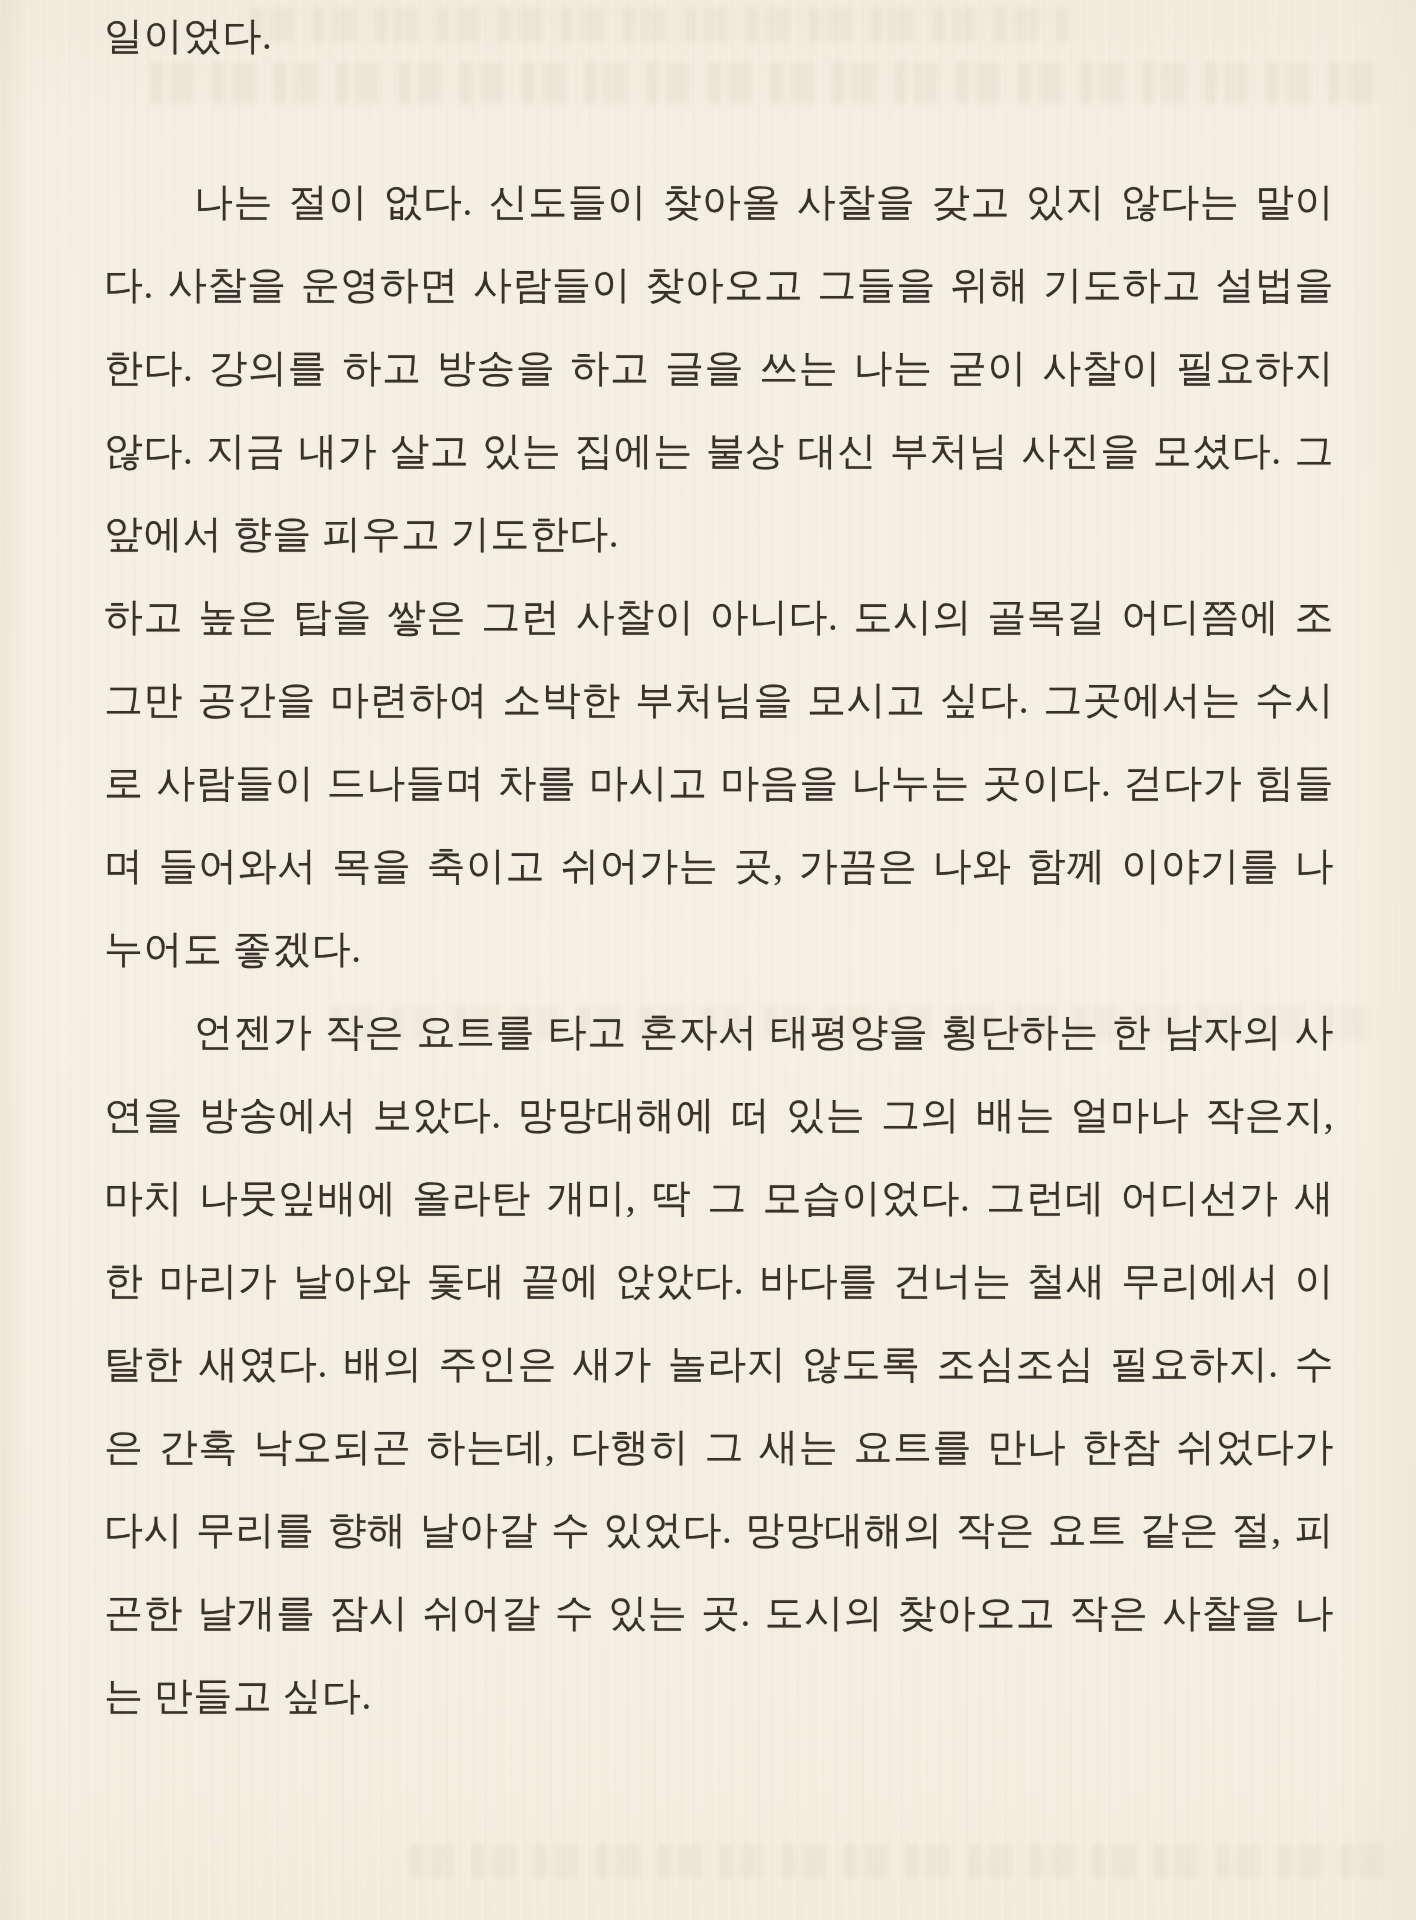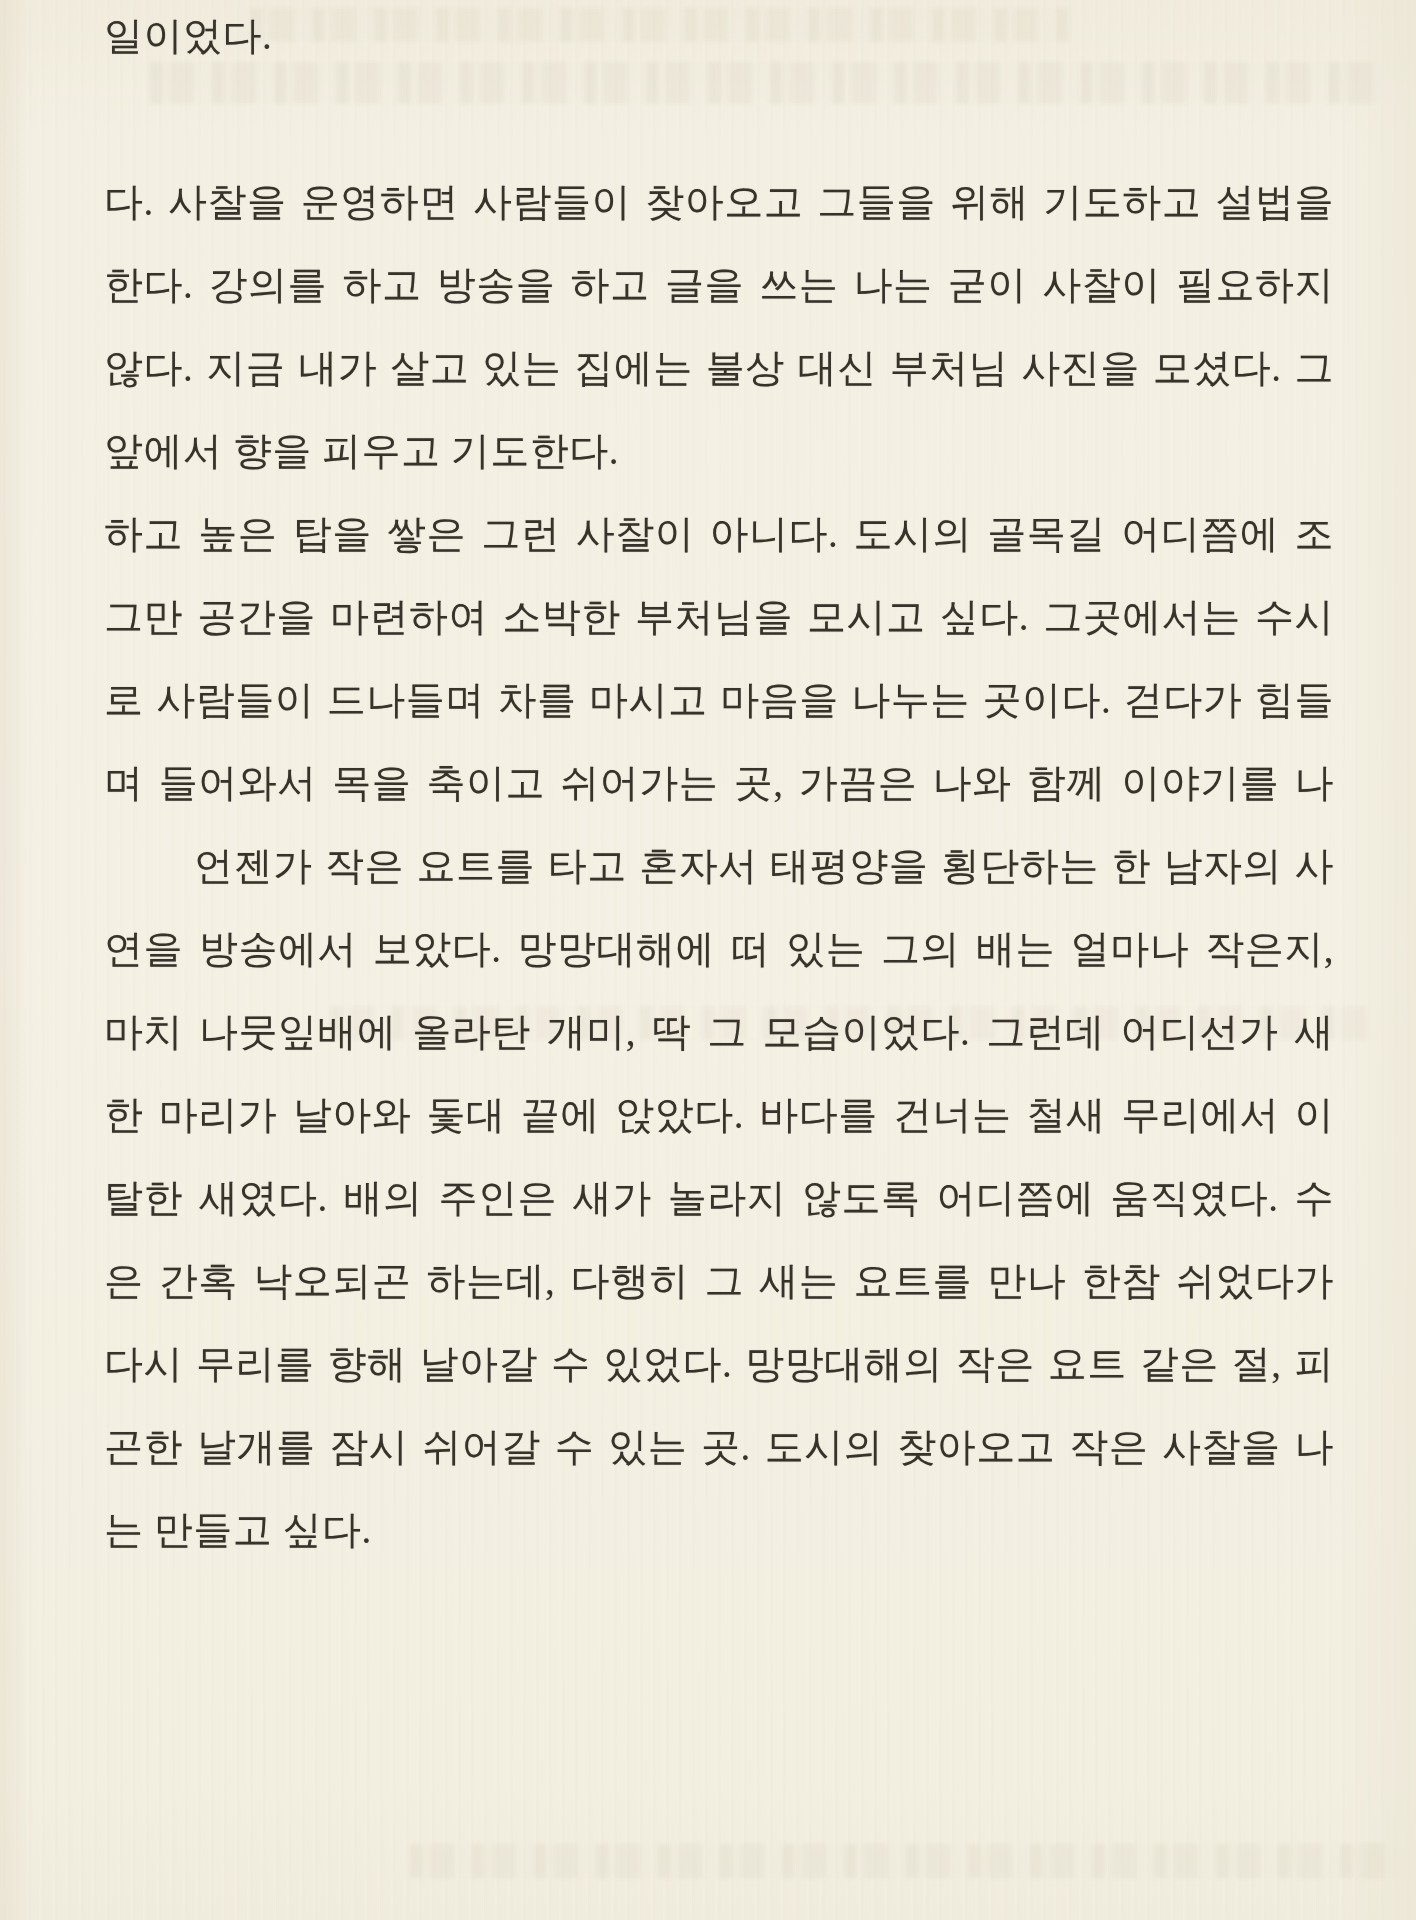--- a/index.html
+++ b/index.html
@@ -65,38 +65,40 @@
 <div class="ghost" id="ghost-bottom"></div>
 
 <div class="textblock">
 
   <section class="para">
     <div class="ln end">일이었다.</div>
     <div class="ln blank"></div>
   </section>
 
   <section class="para">
+    <div class="ln ind">나는 절이 없다. 신도들이 찾아올 사찰을 갖고 있지 않다는 말이</div>
     <div class="ln">다. 사찰을 운영하면 사람들이 찾아오고 그들을 위해 기도하고 설법을</div>
     <div class="ln">한다. 강의를 하고 방송을 하고 글을 쓰는 나는 굳이 사찰이 필요하지</div>
     <div class="ln">않다. 지금 내가 살고 있는 집에는 불상 대신 부처님 사진을 모셨다. 그</div>
     <div class="ln end">앞에서 향을 피우고 기도한다.</div>
   </section>
 
   <section class="para">
     <div class="ln">하고 높은 탑을 쌓은 그런 사찰이 아니다. 도시의 골목길 어디쯤에 조</div>
     <div class="ln">그만 공간을 마련하여 소박한 부처님을 모시고 싶다. 그곳에서는 수시</div>
     <div class="ln">로 사람들이 드나들며 차를 마시고 마음을 나누는 곳이다. 걷다가 힘들</div>
     <div class="ln">며 들어와서 목을 축이고 쉬어가는 곳, 가끔은 나와 함께 이야기를 나</div>
+    <div class="ln end">누어도 좋겠다.</div>
   </section>
 
   <section class="para">
     <div class="ln ind">언젠가 작은 요트를 타고 혼자서 태평양을 횡단하는 한 남자의 사</div>
     <div class="ln">연을 방송에서 보았다. 망망대해에 떠 있는 그의 배는 얼마나 작은지,</div>
     <div class="ln">마치 나뭇잎배에 올라탄 개미, 딱 그 모습이었다. 그런데 어디선가 새</div>
     <div class="ln">한 마리가 날아와 돛대 끝에 앉았다. 바다를 건너는 철새 무리에서 이</div>
-    <div class="ln">탈한 새였다. 배의 주인은 새가 놀라지 않도록 어디쯤에 움직였다. 수</div>
+    <div class="ln">탈한 새였다. 배의 주인은 새가 놀라지 않도록 조심조심 필요하지. 수</div>
     <div class="ln">은 간혹 낙오되곤 하는데, 다행히 그 새는 요트를 만나 한참 쉬었다가</div>
     <div class="ln">다시 무리를 향해 날아갈 수 있었다. 망망대해의 작은 요트 같은 절, 피</div>
     <div class="ln">곤한 날개를 잠시 쉬어갈 수 있는 곳. 도시의 찾아오고 작은 사찰을 나</div>
     <div class="ln end">는 만들고 싶다.</div>
   </section>
 
 </div>
 
 </body></html>

